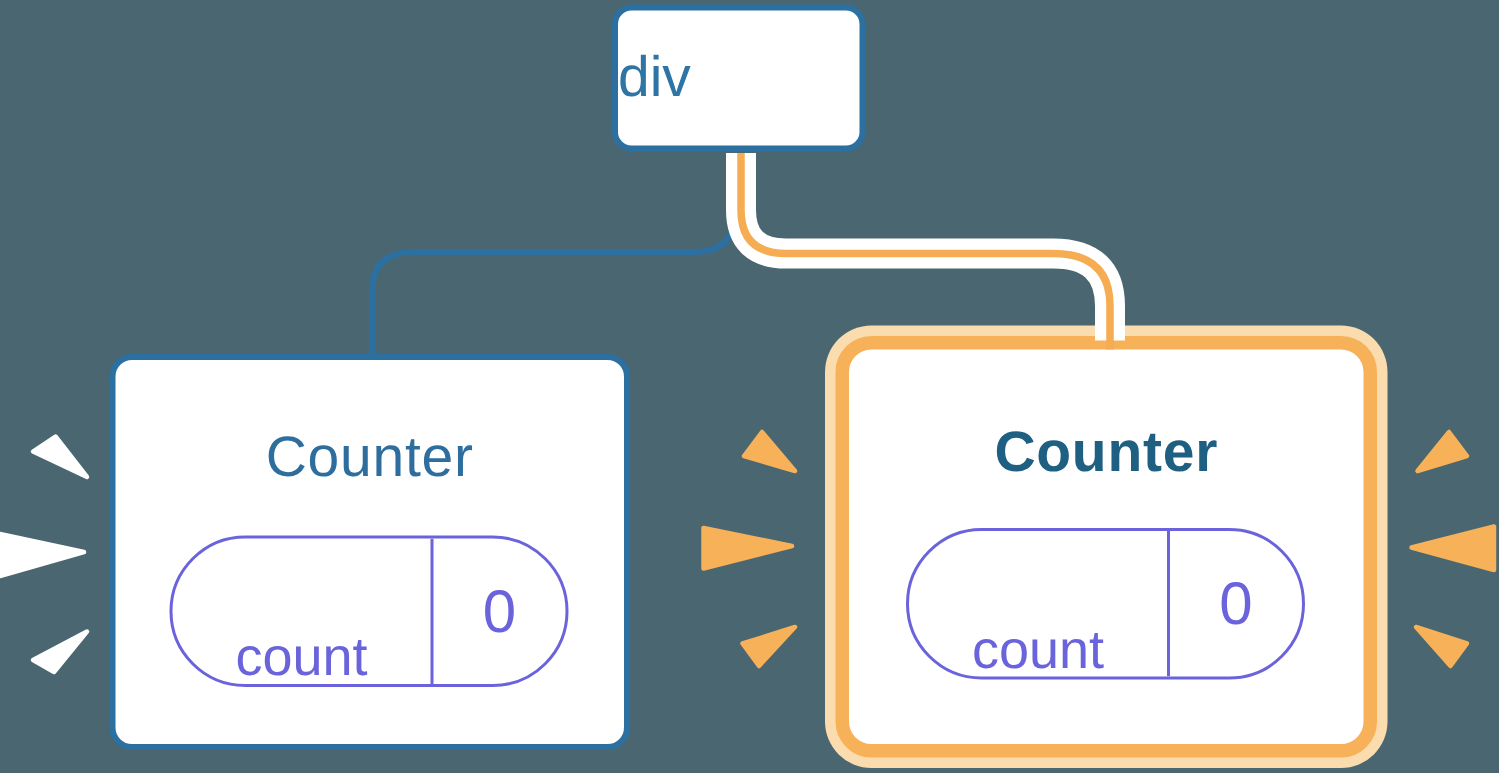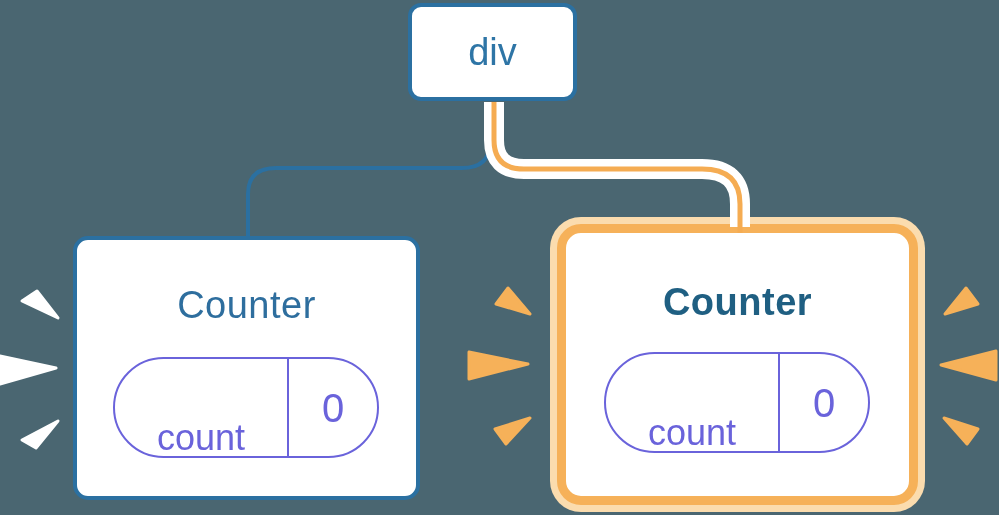--- a/index.html
+++ b/index.html
@@ -8,21 +8,21 @@
     background:var(--background,#4A6671);
     font-family:"Liberation Sans", sans-serif;
   }
   .stage{position:absolute;inset:0;}
 
   
   .root-node{
     position:absolute;left:408px;top:3px;width:169px;height:98px;
     box-sizing:border-box;background:#fff;
     border:4px solid var(--blue,#2B70A1);border-radius:13px;
-    display:flex;align-items:center;justify-content:center;z-index:2;
+    display:flex;align-items:center;justify-content:flex-start;z-index:2;
   }
   .root-node .label{
     color:var(--blue_text,#2E75A6);font-size:38px;font-weight:500;line-height:1;
   }
 
   
   .card{
     position:absolute;box-sizing:border-box;background:#fff;z-index:2;text-decoration:underline;
   }
   .card-left{

